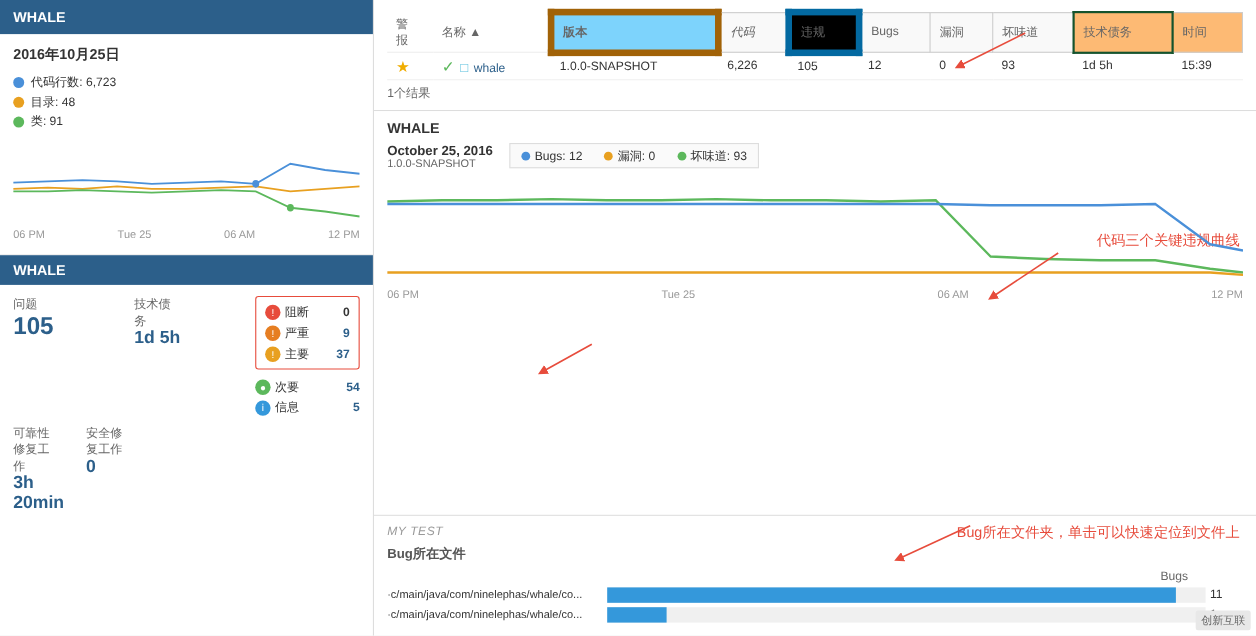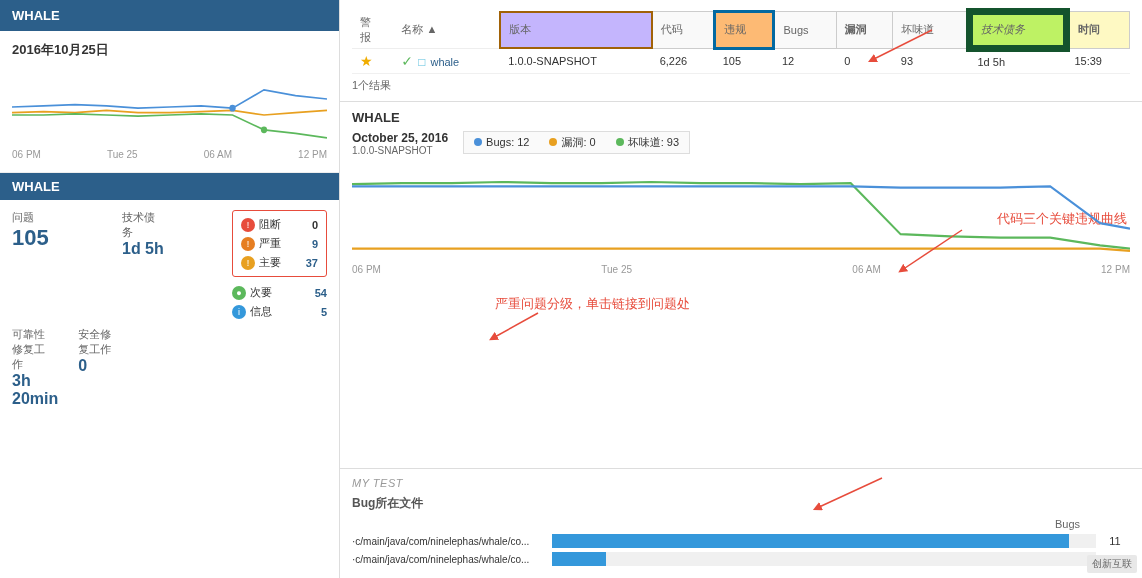--- a/index.html
+++ b/index.html
@@ -75,21 +75,21 @@
     
     .test-section { background: #fff; padding: 8px 12px; }
     .test-title { font-size: 11px; color: #999; text-transform: uppercase; margin-bottom: 6px; letter-spacing: 0.5px; font-style: italic; }
     .bug-files-label { font-size: 12px; font-weight: bold; color: #555; margin-bottom: 6px; }
     .bug-table { width: 100%; font-size: 11px; }
     .bug-table-header { display: flex; justify-content: space-between; margin-bottom: 4px; color: #666; }
     .bug-row { display: flex; align-items: center; margin-bottom: 4px; }
     .bug-file { width: 200px; font-size: 10px; color: #333; flex-shrink: 0; }
     .bug-bar-container { flex: 1; height: 14px; background: #f0f0f0; position: relative; }
     .bug-bar { height: 100%; background: #3498db; }
-    .bug-count { width: 30px; text-align: center; font-size: 11px; color: #333; margin-left: 4px; }
+    .bug-count { width: 30px; text-align: left; font-size: 11px; color: #333; margin-left: 4px; }
     
     .annot { position: absolute; color: #e74c3c; font-size: 12px; pointer-events: none; }
     
     .result-count { font-size: 11px; color: #666; margin-top: 4px; }
     
     .star-icon { color: #f0ad00; font-size: 14px; }
     .check-icon { color: #5cb85c; font-size: 14px; }
     .file-icon { color: #5bc0de; font-size: 12px; }
     
     
@@ -100,20 +100,34 @@
 </head>
 <body>
 
 <div class="main-container">
 
   <div class="left-panel">
     <div class="whale-header">WHALE</div>
 
     <div class="chart-section">
       <div class="chart-date">2016年10月25日</div>
+      <div class="chart-legend">
+        <div class="legend-item">
+          <div class="legend-dot blue-dot"></div>
+          <span>代码行数: 6,723</span>
+        </div>
+        <div class="legend-item">
+          <div class="legend-dot orange-dot"></div>
+          <span>目录: 48</span>
+        </div>
+        <div class="legend-item">
+          <div class="legend-dot green-dot"></div>
+          <span>类: 91</span>
+        </div>
+      </div>
       <div class="mini-chart">
         <svg viewBox="0 0 300 70" preserveAspectRatio="none">
 
           <polyline points="0,35 30,34 60,33 90,34 120,36 150,35 180,34 210,36 240,20 270,25 300,28" fill="none" stroke="#4a90d9" stroke-width="1.5"></polyline>
 
           <polyline points="0,40 30,39 60,40 90,38 120,40 150,40 180,39 210,38 240,42 270,40 300,38" fill="none" stroke="#e8a020" stroke-width="1.5"></polyline>
 
           <polyline points="0,42 30,42 60,41 90,42 120,43 150,42 180,41 210,42 240,55 270,58 300,62" fill="none" stroke="#5cb85c" stroke-width="1.5"></polyline>
 
           <circle cx="210" cy="36" r="3" fill="#4a90d9"></circle>
@@ -201,53 +215,53 @@
     <div class="annot" style="top:210px; right:15px; font-size:13px;">代码三个关键违规曲线</div>
     <svg style="position:absolute; top:225px; right:170px; width:80px; height:50px; pointer-events:none; z-index:10;">
       <defs>
           <marker id="ah2" markerWidth="6" markerHeight="6" refX="3" refY="3" orient="auto">
             <path d="M0,0 L6,3 L0,6 Z" fill="#e74c3c"></path>
           </marker>
         </defs>
       <line x1="70" y1="5" x2="10" y2="45" stroke="#e74c3c" stroke-width="1.5" marker-end="url(#ah2)"></line>
     </svg>
 
-    <div class="annot" style="top:295px; left:155px; font-size:13px;">严重问题分级，单击链接到问题处</div>
     <svg style="position:absolute; top:308px; left:148px; width:60px; height:40px; pointer-events:none; z-index:10;">
       <defs>
           <marker id="ah3" markerWidth="6" markerHeight="6" refX="3" refY="3" orient="auto">
             <path d="M0,0 L6,3 L0,6 Z" fill="#e74c3c"></path>
           </marker>
         </defs>
       <line x1="50" y1="5" x2="5" y2="30" stroke="#e74c3c" stroke-width="1.5" marker-end="url(#ah3)"></line>
     </svg>
 
+    <div class="annot" style="bottom:85px; right:15px; font-size:13px;">Bug所在文件夹，单击可以快速定位到文件上</div>
     <svg style="position:absolute; bottom:65px; right:250px; width:80px; height:40px; pointer-events:none; z-index:10;">
       <defs>
           <marker id="ah4" markerWidth="6" markerHeight="6" refX="3" refY="3" orient="auto">
             <path d="M0,0 L6,3 L0,6 Z" fill="#e74c3c"></path>
           </marker>
         </defs>
       <line x1="70" y1="5" x2="5" y2="35" stroke="#e74c3c" stroke-width="1.5" marker-end="url(#ah4)"></line>
     </svg>
 
     <div class="fav-section">
       <table class="fav-table">
         <thead>
           <tr>
             <th>警<br>报</th>
             <th>名称 ▲</th>
-            <th style="border:2px solid #a16207; background:#c4b5fd;">版本</th>
-            <th style="border:1px solid #ccc; background:#f9f9f9;">代码</th>
-            <th style="border:3px solid #0369a1; background:#fdba74;">违规</th>
+            <th style="border:6px solid #a16207; background:#7dd3fc;font-weight:bold;">版本</th>
+            <th style="border:1px solid #ccc; background:#f9f9f9;font-style:italic;">代码</th>
+            <th style="border:6px solid #0369a1; background:#000000;">违规</th>
             <th style="border:1px solid #ccc; background:#f9f9f9;">Bugs</th>
-            <th style="border:1px solid #ccc; background:#f9f9f9;font-weight:bold;">漏洞</th>
+            <th style="border:1px solid #ccc; background:#f9f9f9;">漏洞</th>
             <th style="border:1px solid #ccc; background:#f9f9f9;">坏味道</th>
-            <th style="border:7px solid #14532d; background:#bef264;font-style:italic;">技术债务</th>
-            <th style="border:1px solid #ccc; background:#fef9c3;font-weight:bold;">时间</th>
+            <th style="border:2px solid #14532d; background:#fdba74;">技术债务</th>
+            <th style="border:1px solid #ccc; background:#fdba74;">时间</th>
           </tr>
         </thead>
         <tbody>
           <tr>
             <td><span class="star-icon">★</span></td>
             <td>
               <span class="check-icon" style="color:#5cb85c; margin-right:2px;">✓</span>
               <span class="file-icon" style="color:#5bc0de; margin-right:2px;">□</span>
               <a href="#" style="color:#2c5f8a; text-decoration:none;">whale</a>
             </td>

